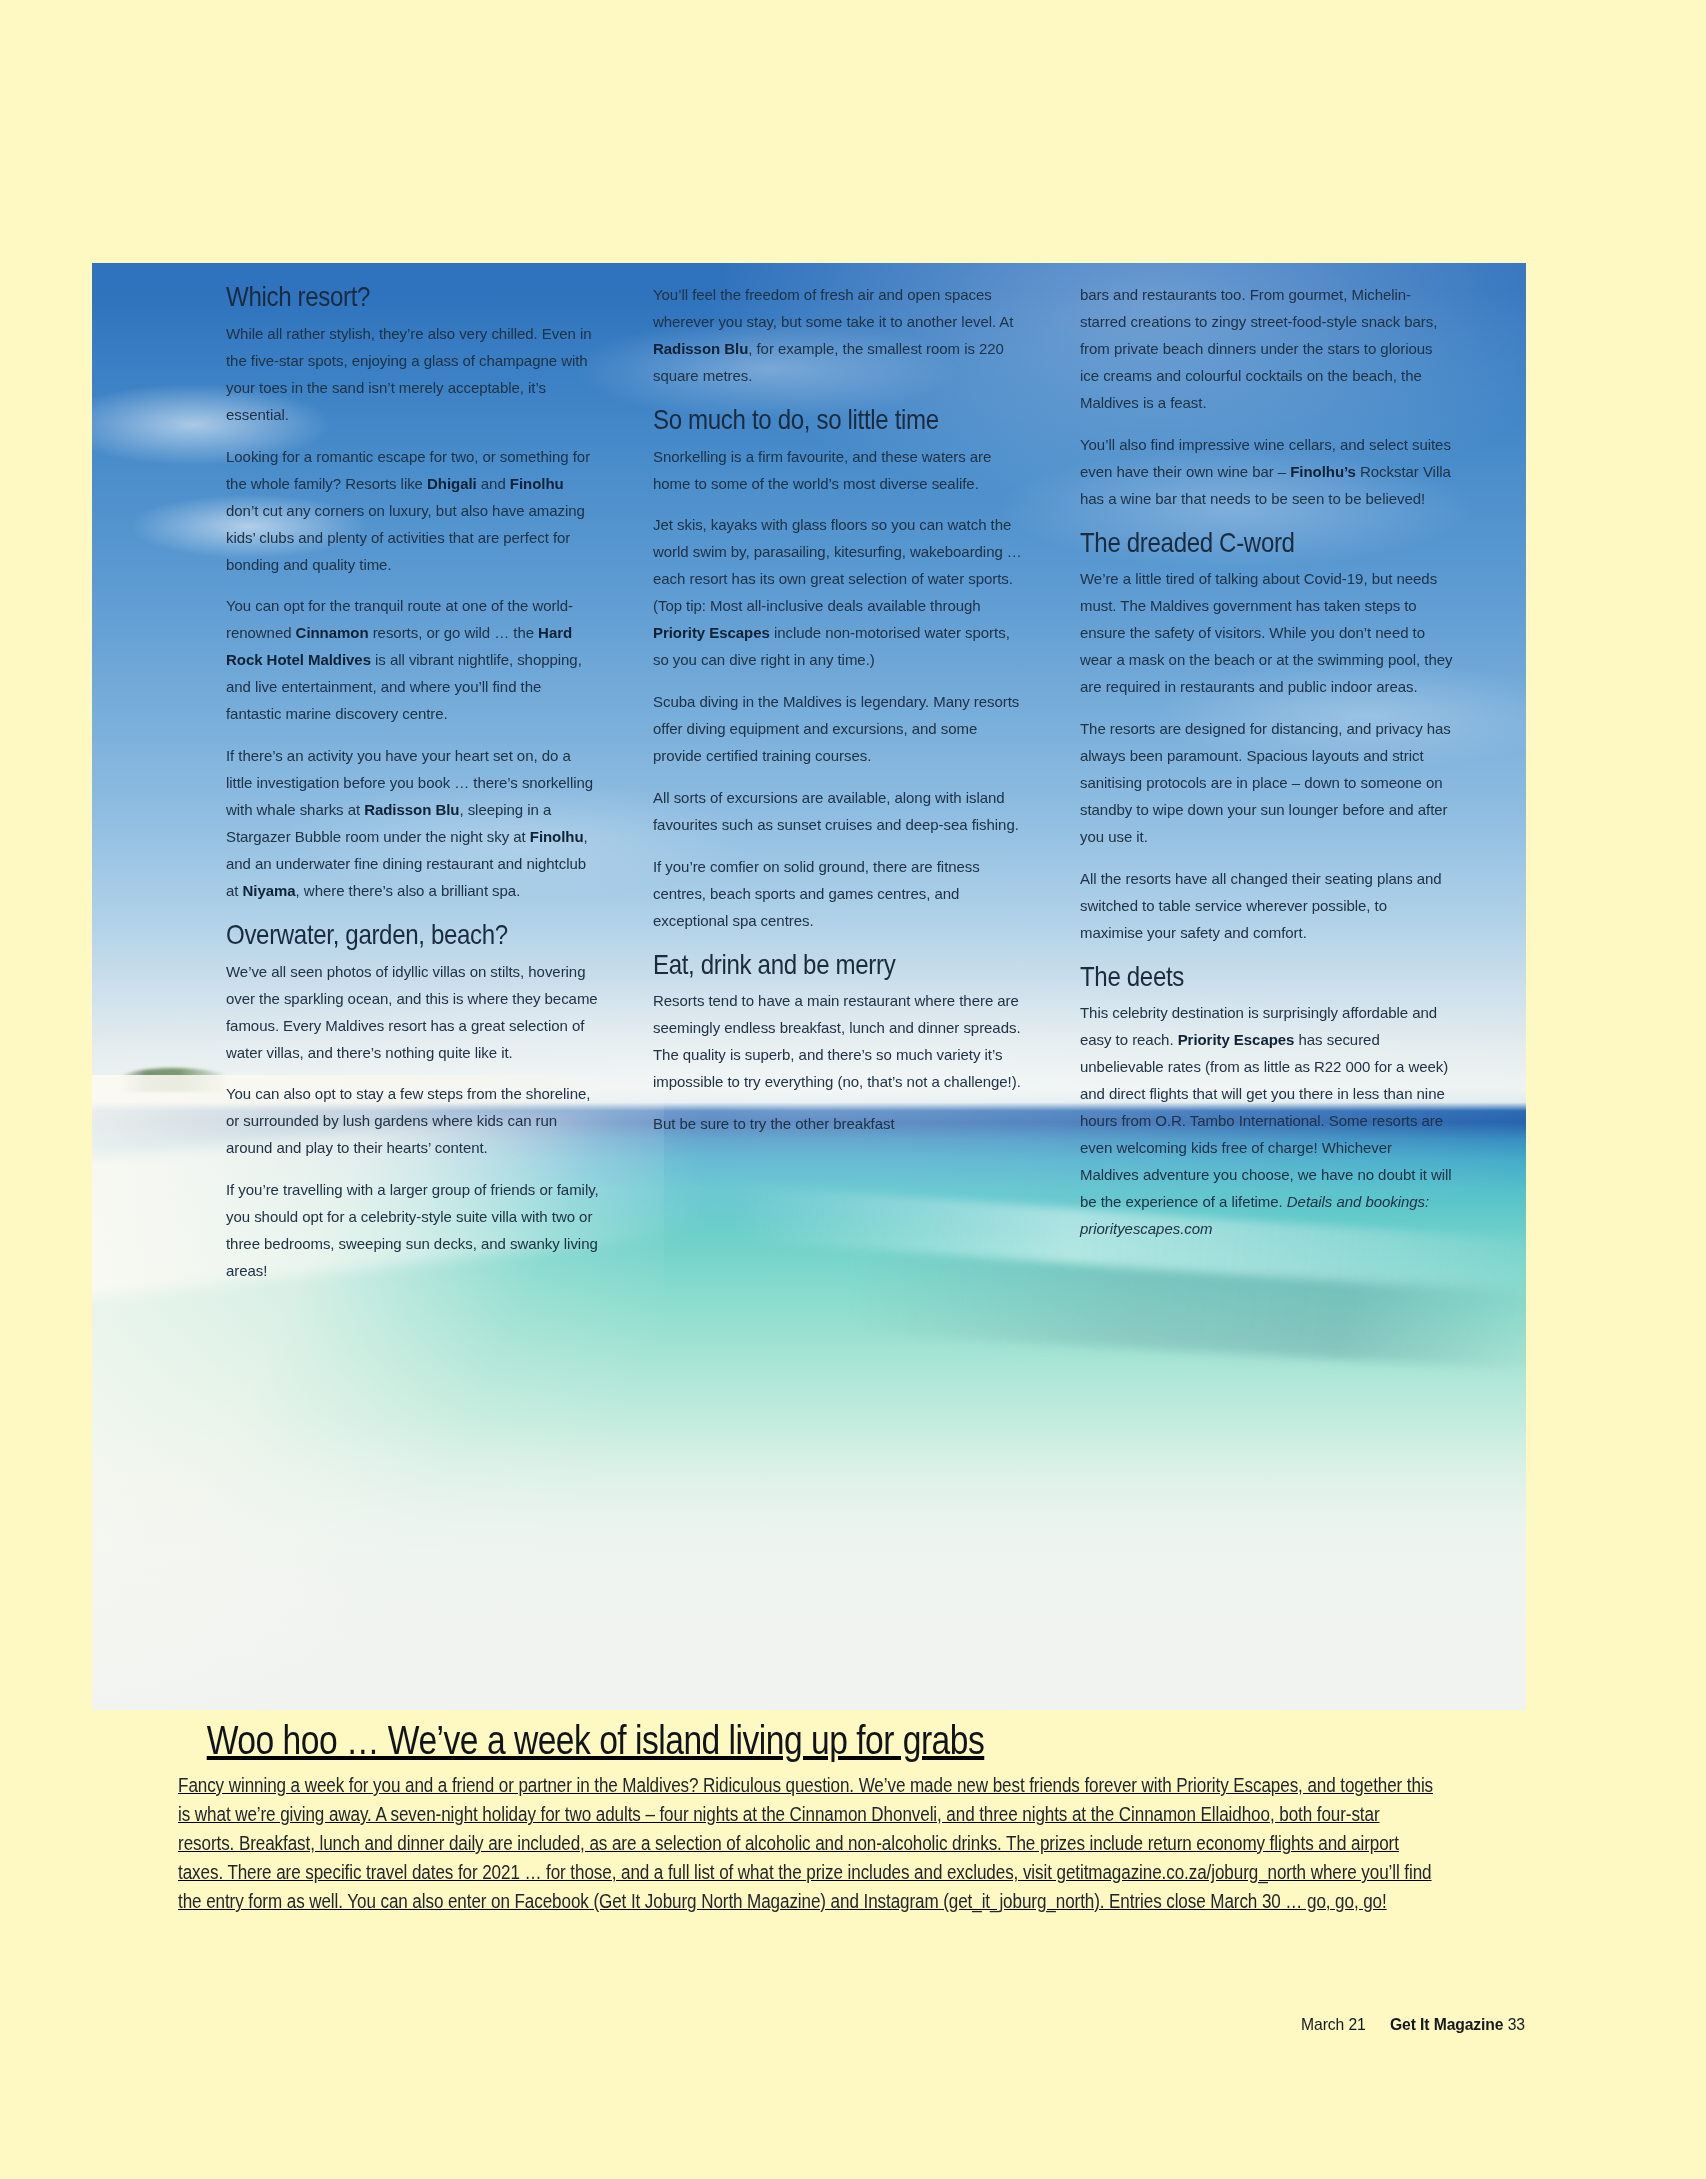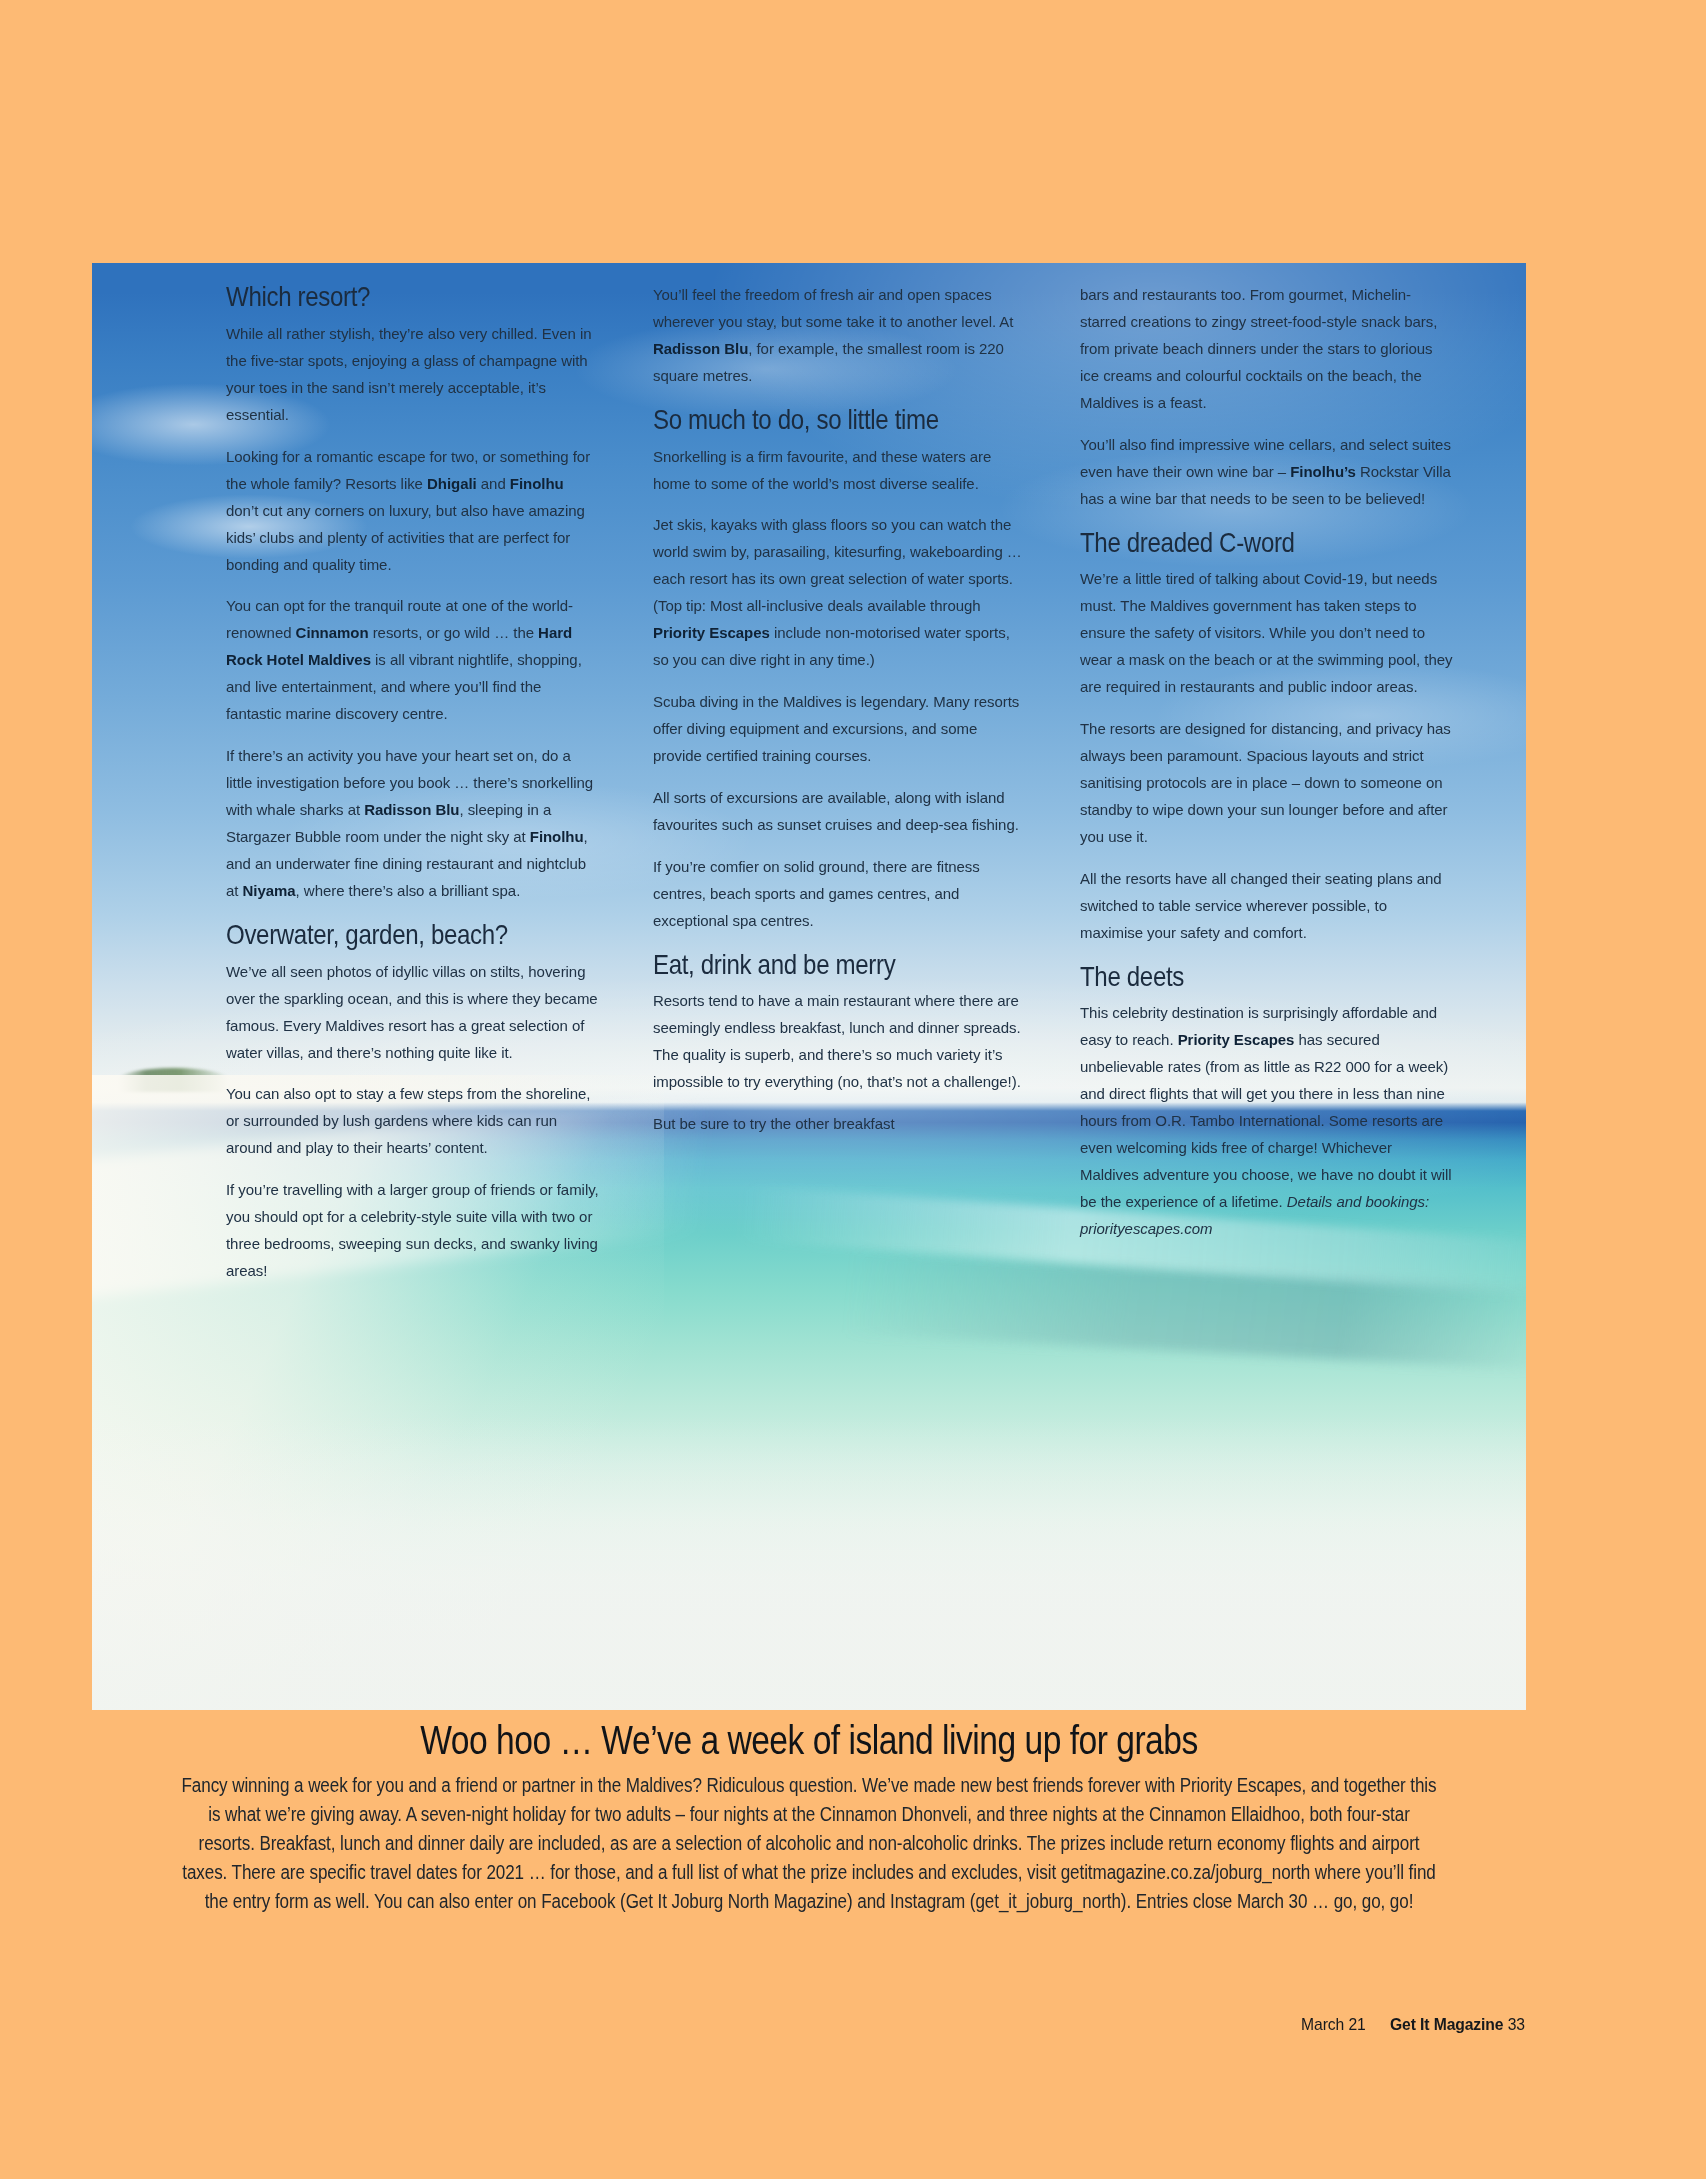--- a/index.html
+++ b/index.html
@@ -8,21 +8,21 @@
     width: 1706px;
     height: 2179px;
     background: #ffffff;
     font-family: "Liberation Sans", sans-serif;
   }
 
   .page {
     position: relative;
     width: 1706px;
     height: 2179px;
-    background: #fdba74;
+    background: #fef9c3;
     overflow: hidden;
   }
 
   
   .photo {
     position: absolute;
     left: 92px;
     top: 263px;
     width: 1434px;
     height: 1447px;
@@ -158,21 +158,22 @@
   }
   p.body b { font-weight: 700; color: #0f2236; }
   p.body i { font-style: italic; }
 
   
   .promo {
     position: absolute;
     left: 92px;
     top: 1718px;
     width: 1434px;
-    text-align: center;
+    text-align: left;
+    text-decoration: underline;
   }
   .promo-title {
     font-size: 40px;
     line-height: 1.1;
     color: #111418;
     font-weight: 400;
     letter-spacing: -0.6px;
     transform: scaleX(0.84);
     margin-bottom: 9.2px;
   }

